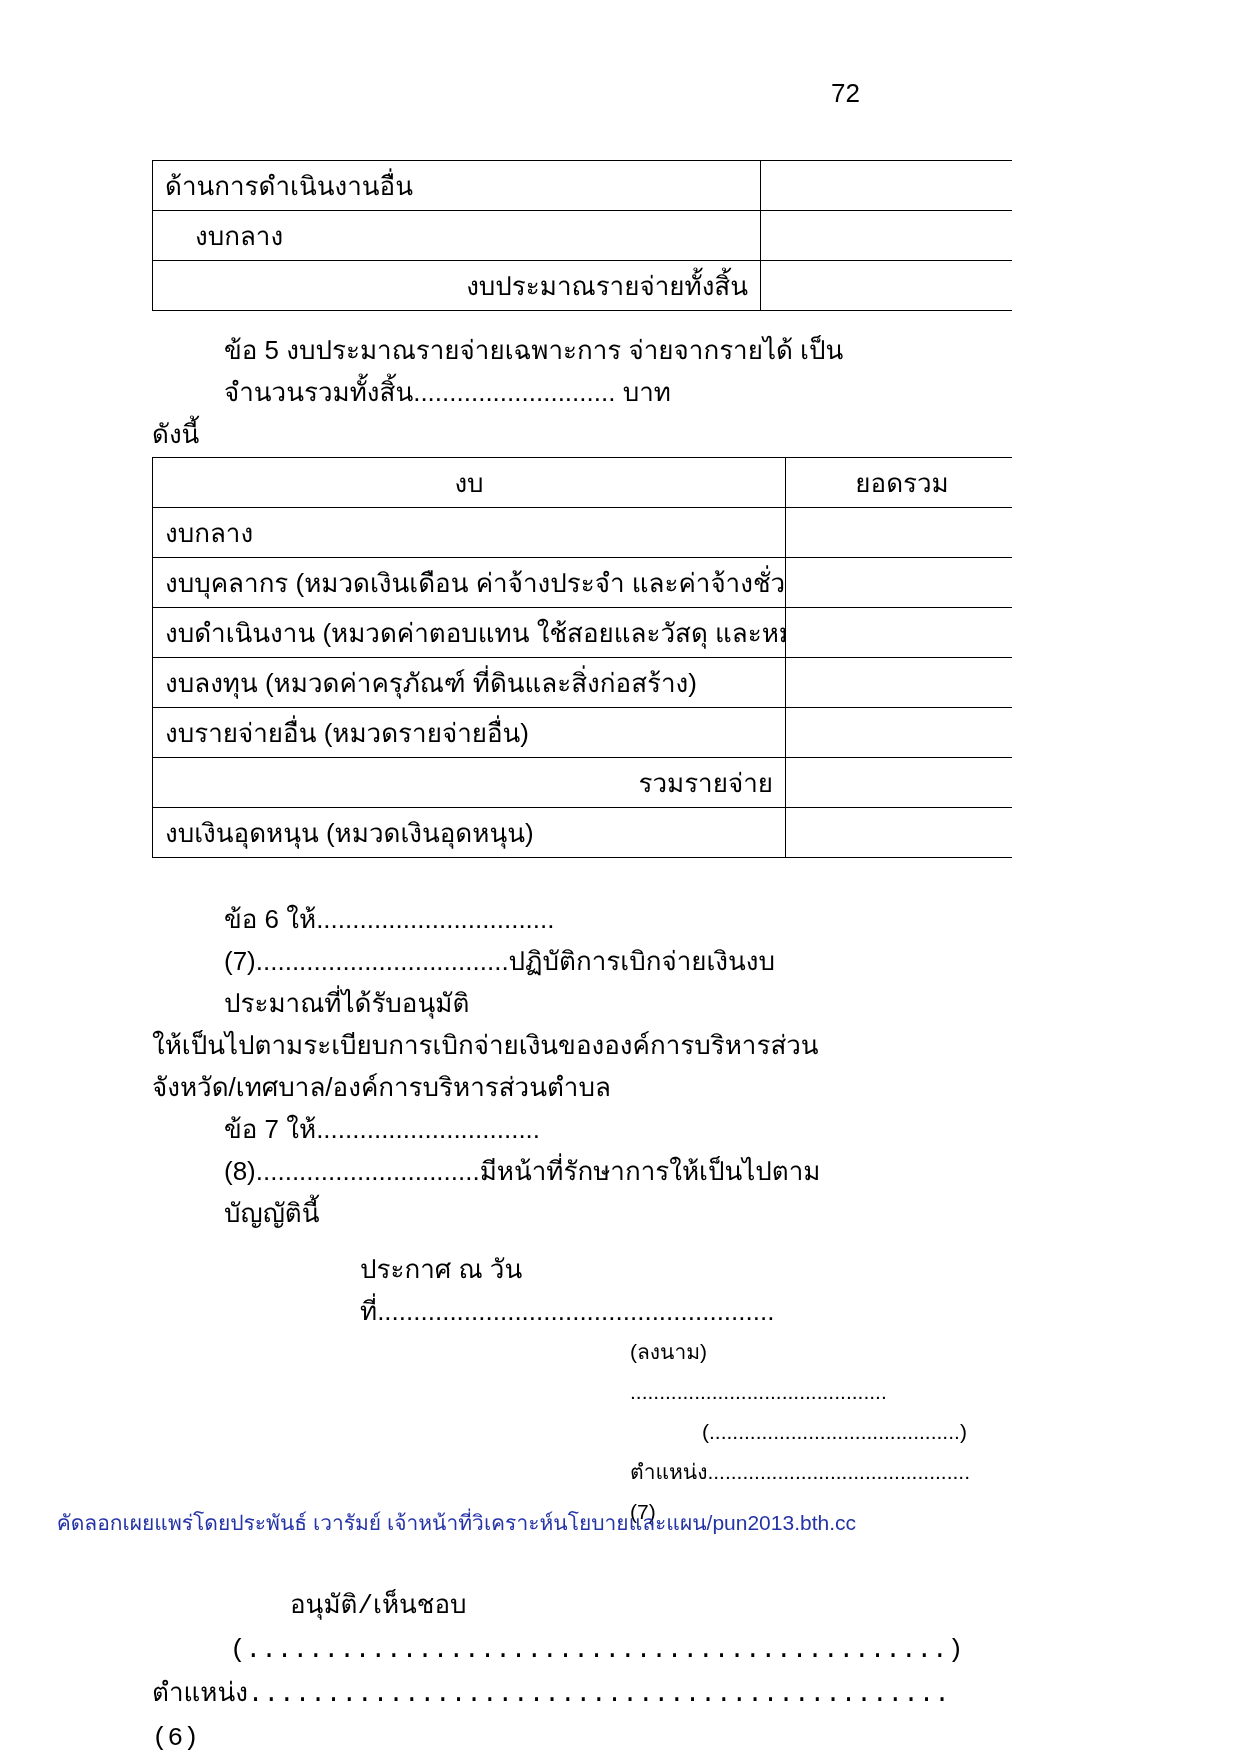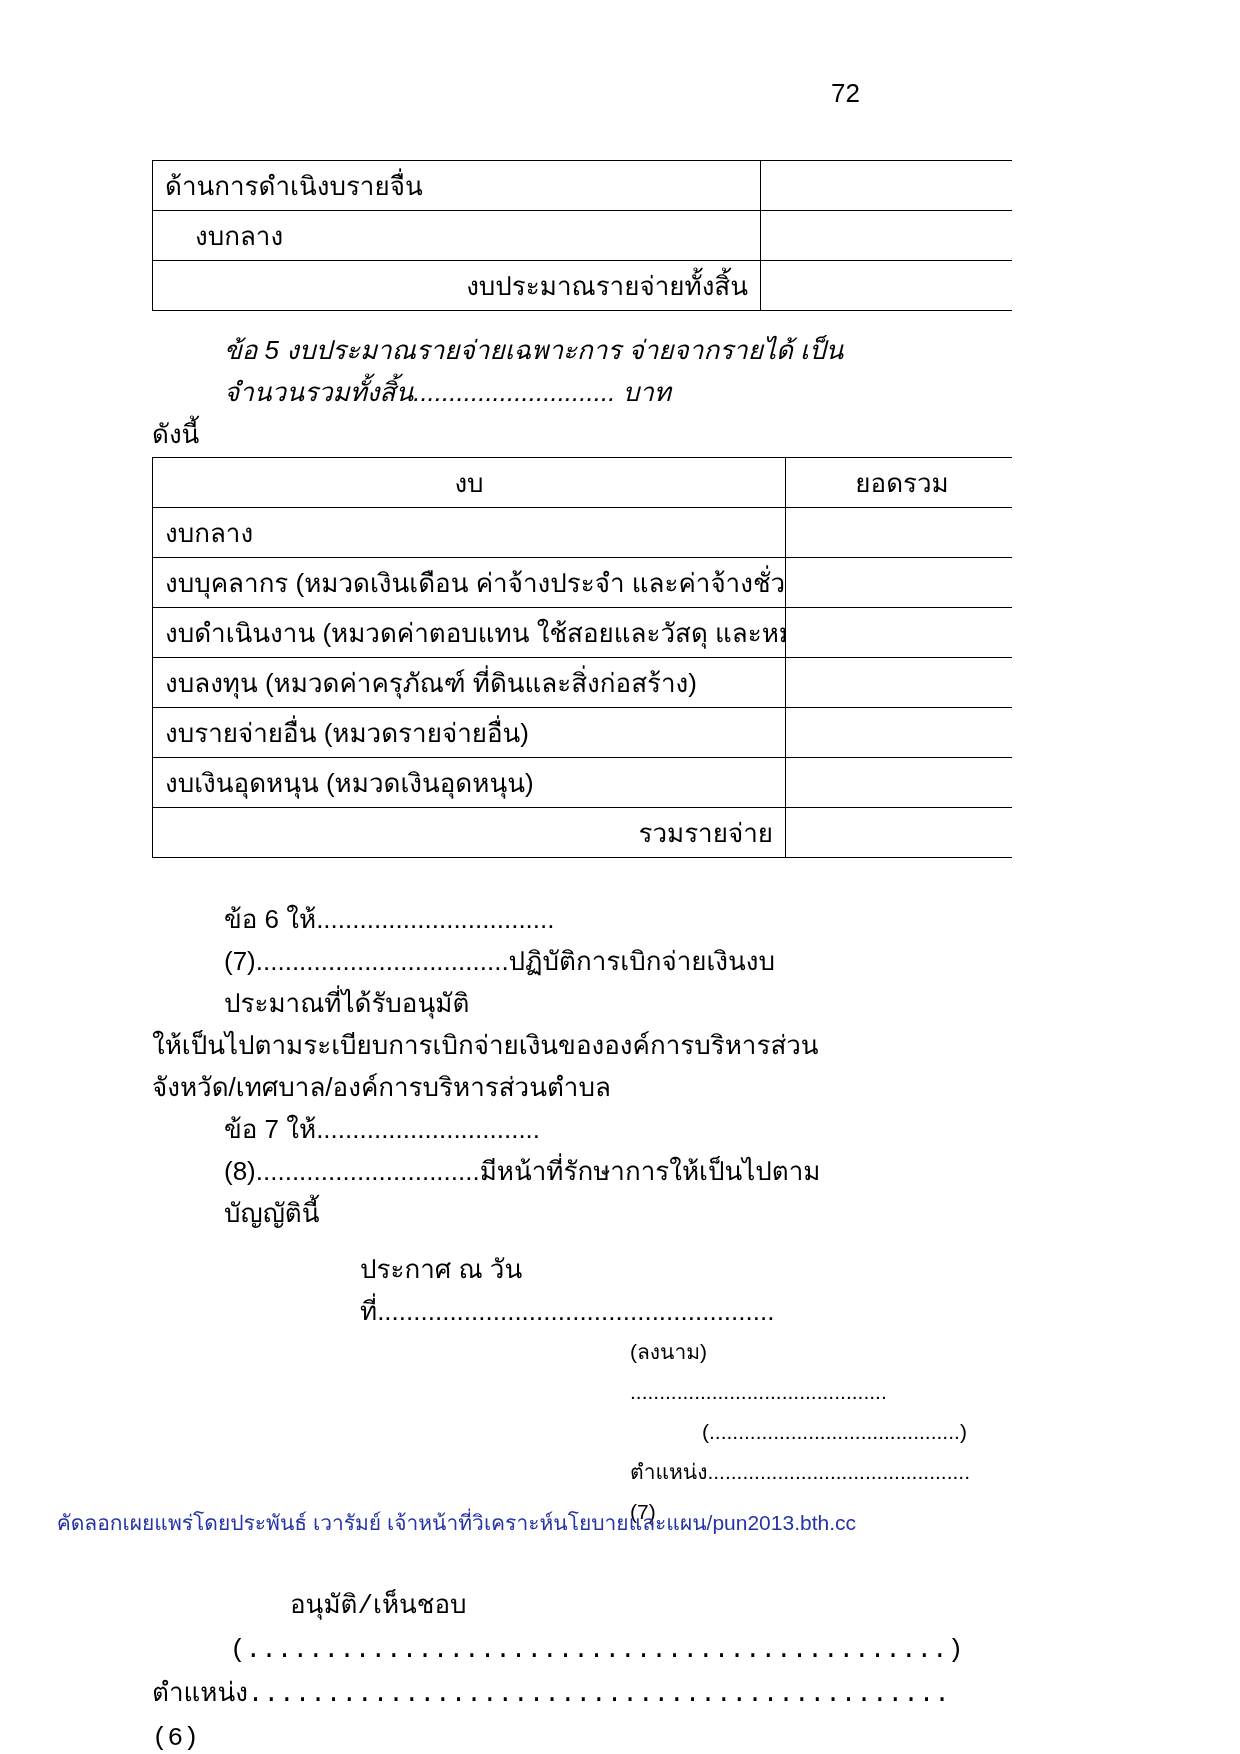--- a/index.html
+++ b/index.html
@@ -47,21 +47,21 @@
   .tbl-budget col.c2 { width: 233px; }
   .t-bold   { font-weight: bold; }
   .t-right  { text-align: right !important; }
   .t-center { text-align: center !important; }
   .indent-cell { padding-left: 42px !important; }
   .para {
     font-size: 26px;
     line-height: 42px;
   }
   .clause5 { margin-top: 18px; }
-  .clause5 .first-line { padding-left: 72px; font-style: italic; }
+  .clause5 .first-line { padding-left: 72px; }
   .clause6 { margin-top: 40px; }
   .clause6 .first-line { padding-left: 72px; }
   .clause7 { padding-left: 72px; }
   .announce { margin-top: 14px; padding-left: 208px; }
   .sig-block {
     margin-left: 478px;
     font-size: 21px;
     line-height: 40px;
   }
   .sig-block .sig-name-line { padding-left: 72px; }
@@ -100,21 +100,21 @@
 
   <div class="page-number">72</div>
 
   <table class="tbl tbl-summary">
     <colgroup>
         <col class="c1">
         <col class="c2">
       </colgroup>
     <tbody>
         <tr>
-      <td class="t-bold">ด้านการดำเนิงบรายจื่น</td>
+      <td class="t-bold">ด้านการดำเนินงานอื่น</td>
       <td></td>
     </tr>
     <tr>
       <td class="indent-cell">งบกลาง</td>
       <td></td>
     </tr>
     <tr>
       <td class="t-bold t-right">งบประมาณรายจ่ายทั้งสิ้น</td>
       <td></td>
     </tr>
@@ -150,25 +150,25 @@
     </tr>
     <tr>
       <td>งบลงทุน   (หมวดค่าครุภัณฑ์ ที่ดินและสิ่งก่อสร้าง)</td>
       <td></td>
     </tr>
     <tr>
       <td>งบรายจ่ายอื่น   (หมวดรายจ่ายอื่น)</td>
       <td></td>
     </tr>
     <tr>
-      <td>งบเงินอุดหนุน   (หมวดเงินอุดหนุน)</td>
+      <td class="t-bold t-right">รวมรายจ่าย</td>
       <td></td>
     </tr>
     <tr>
-      <td class="t-bold t-right">รวมรายจ่าย</td>
+      <td>งบเงินอุดหนุน   (หมวดเงินอุดหนุน)</td>
       <td></td>
     </tr>
   </tbody>
     </table>
 
   <div class="para clause6">
     <div class="first-line">ข้อ 6 ให้.................................(7)...................................ปฏิบัติการเบิกจ่ายเงินงบประมาณที่ได้รับอนุมัติ</div>
     <div>ให้เป็นไปตามระเบียบการเบิกจ่ายเงินขององค์การบริหารส่วนจังหวัด/เทศบาล/องค์การบริหารส่วนตำบล</div>
   </div>
 

